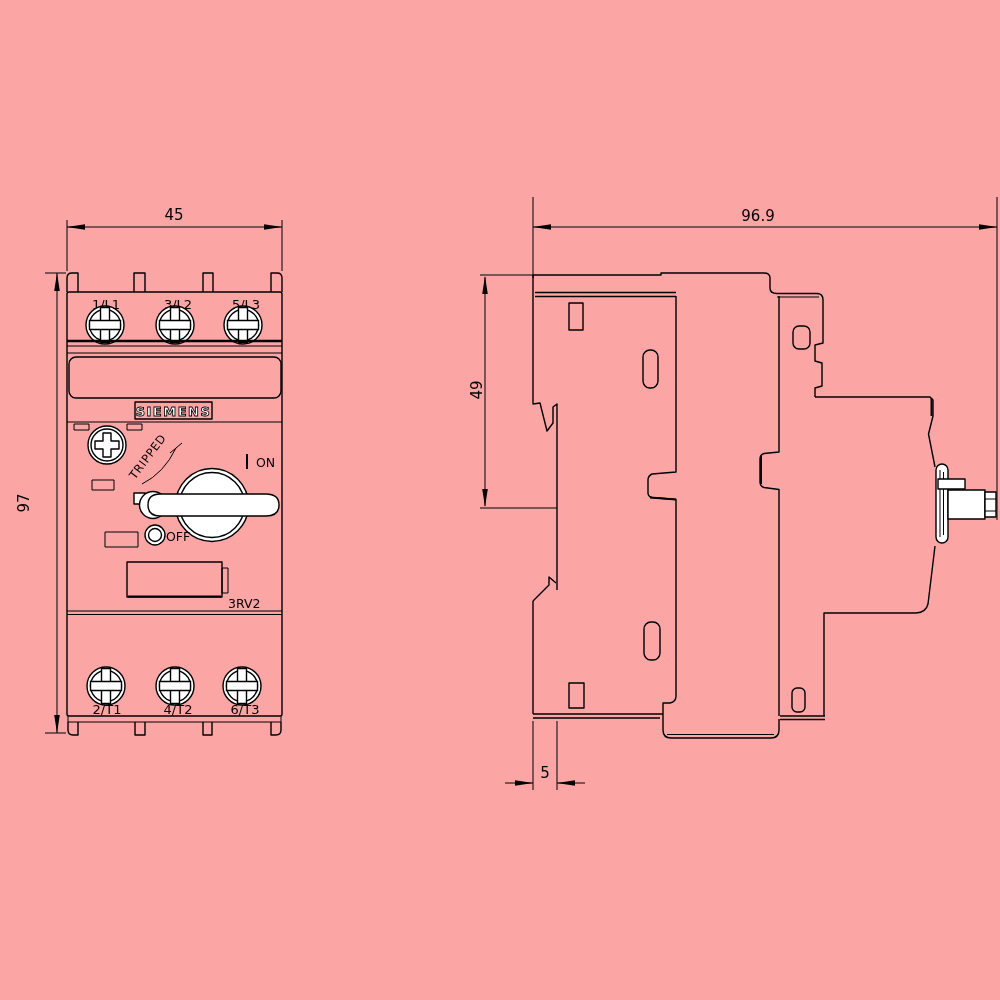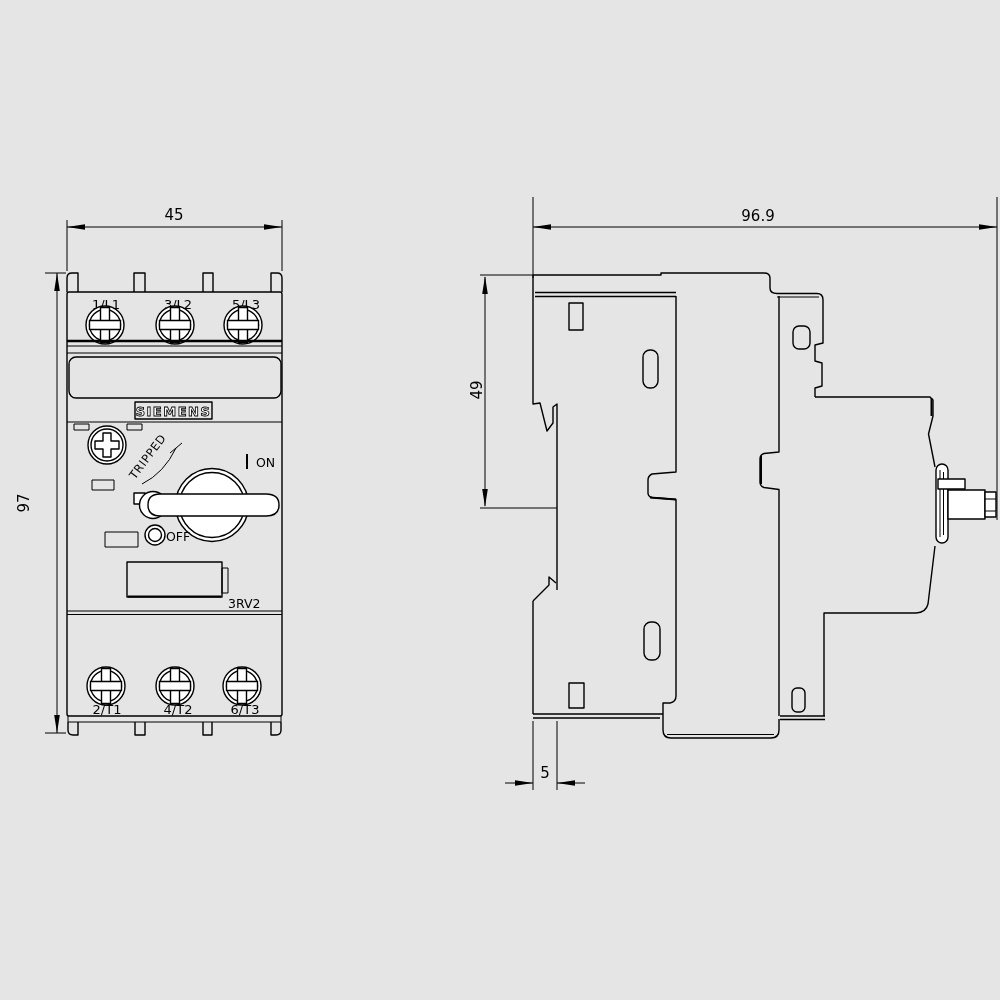--- a/index.html
+++ b/index.html
@@ -1,16 +1,16 @@
 <!DOCTYPE html>
 <html><head>
 <meta charset="utf-8">
 <style>
   html,body{margin:0;padding:0;background:#fff;}
-  #stage{position:relative;width:1000px;height:1000px;background:#e5e5e5;overflow:hidden;
+  #stage{position:relative;width:1000px;height:1000px;background:#fca5a5;overflow:hidden;
          font-family:"DejaVu Sans","Liberation Sans",sans-serif;}
   svg{display:block;}
   .ln{fill:none;stroke:#000;stroke-width:1.4;stroke-linejoin:round;stroke-linecap:butt;}
   .thin{stroke-width:1;}
   .bold{stroke-width:2.6;}
   .med{stroke-width:2;}
   .wf{fill:#fff;stroke:#000;stroke-width:1.4;stroke-linejoin:round;}
   .ar{fill:#000;stroke:none;}
   .dim{font-size:15px;fill:#000;stroke:none;font-family:"DejaVu Sans","Liberation Sans",sans-serif;}
   .lbl{font-size:13px;fill:#000;stroke:none;font-family:"DejaVu Sans","Liberation Sans",sans-serif;}

